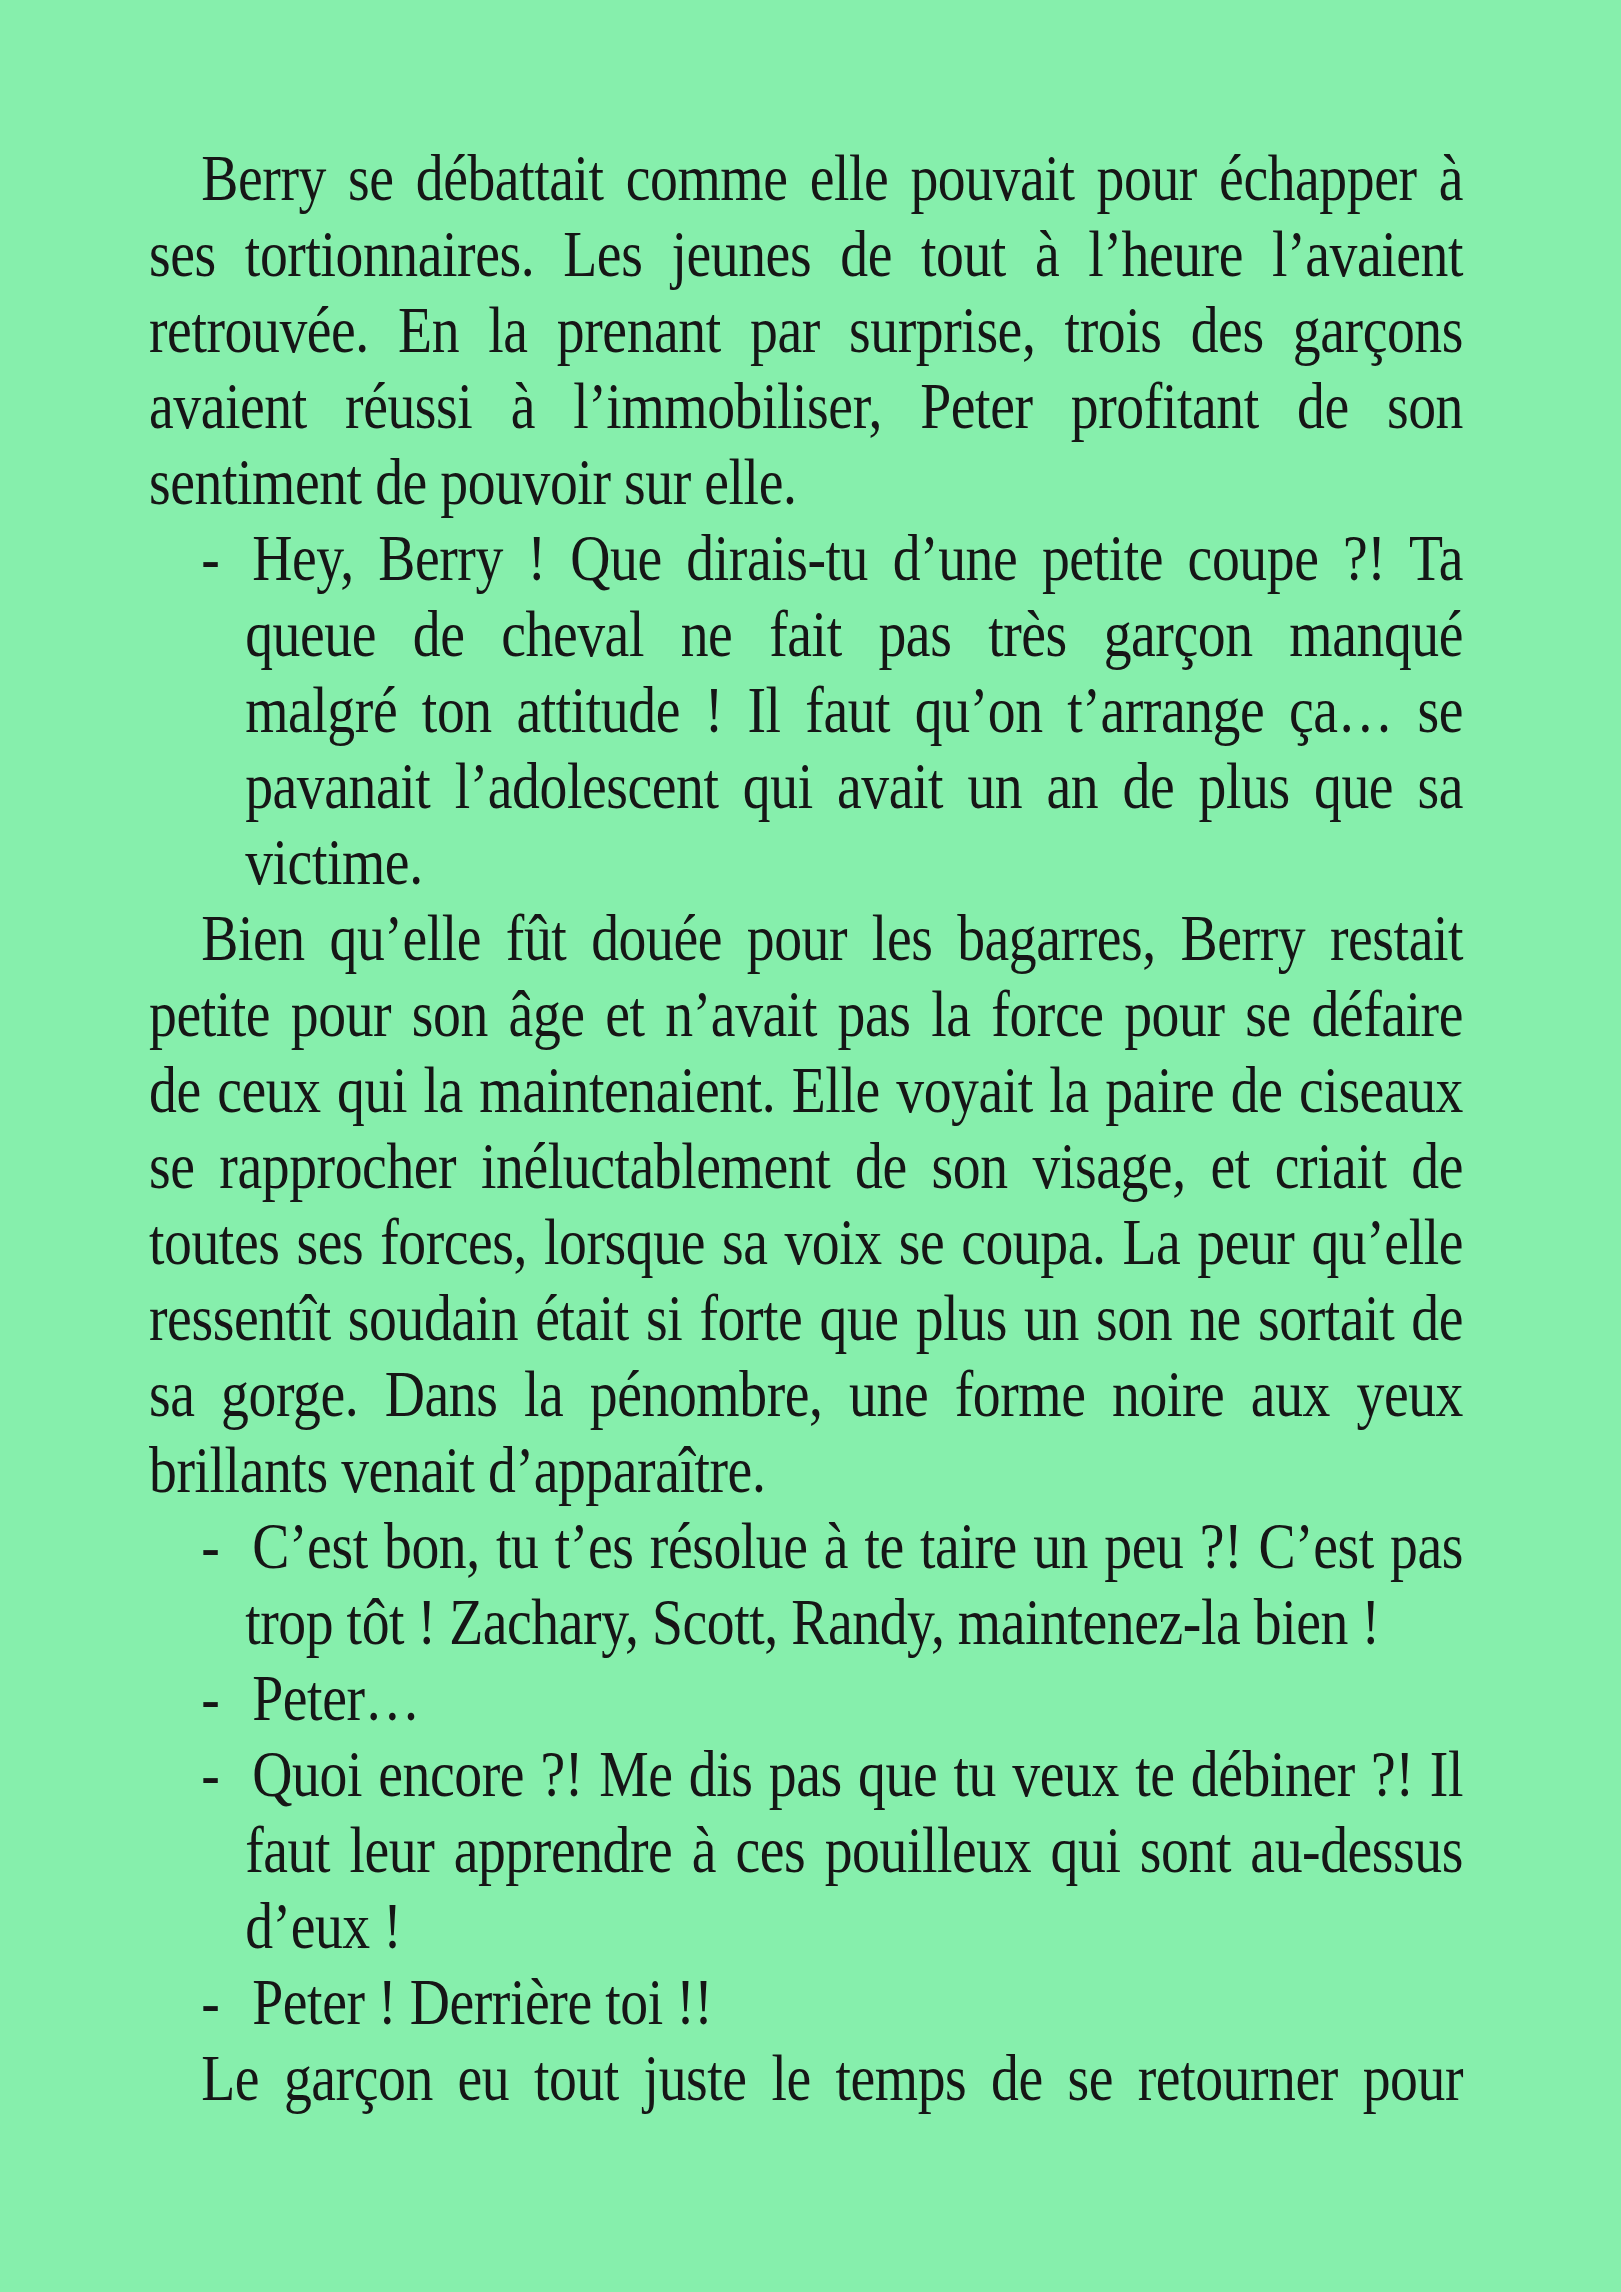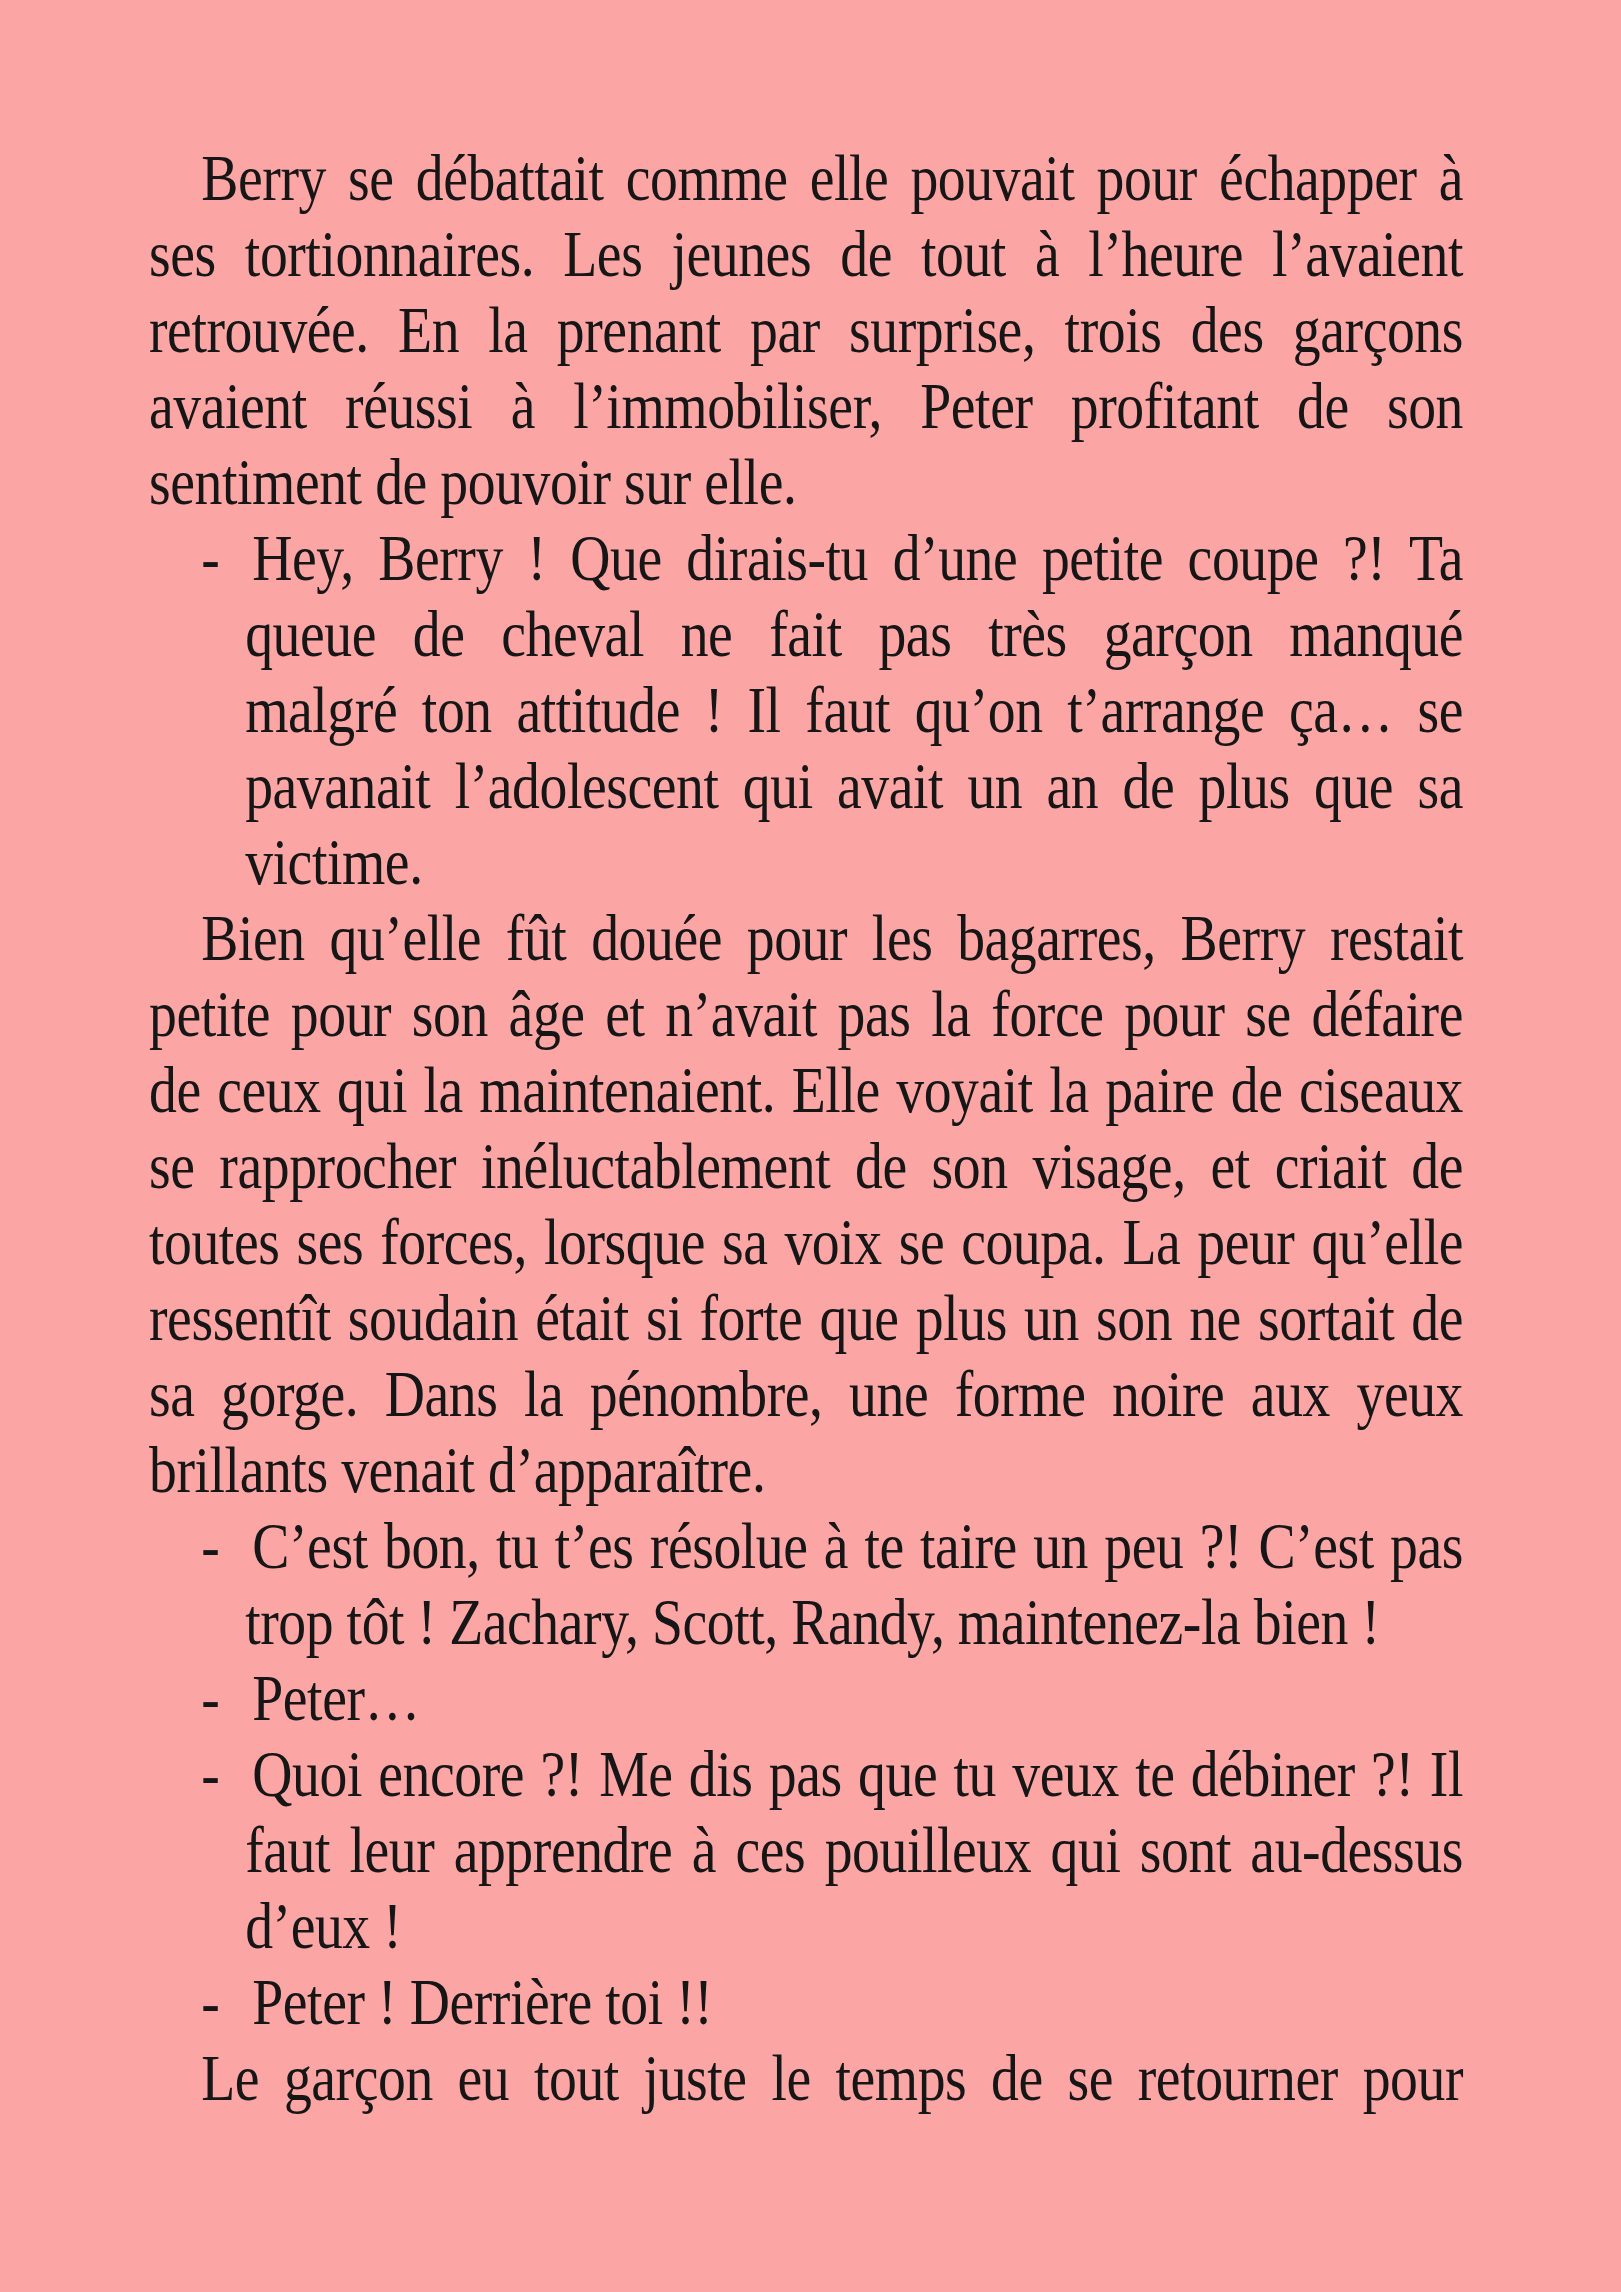--- a/index.html
+++ b/index.html
@@ -4,21 +4,21 @@
 <style>
   html, body {
     margin: 0;
     padding: 0;
     background: #ffffff;
   }
   .page {
     position: relative;
     width: 1621px;
     height: 2293px;
-    background: #fca5a5;
+    background: #86efac;
     overflow: hidden;
     font-family: "Liberation Serif", "DejaVu Serif", serif;
   }
   
   .text-block {
     position: absolute;
     left: 149px;
     top: 140px;
     width: 1558px;
     transform: scaleX(0.8434);

